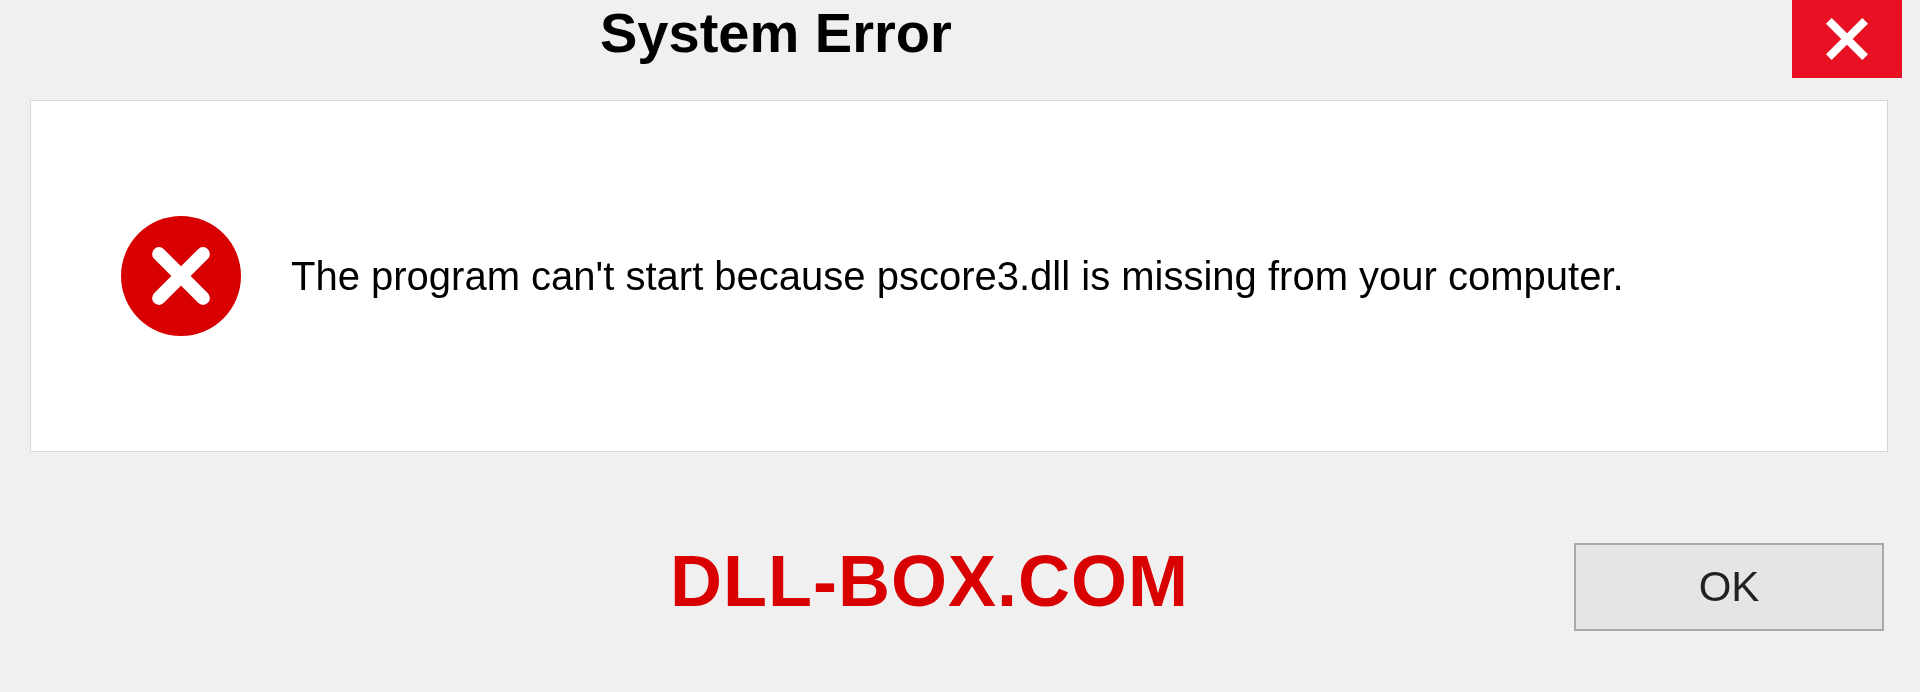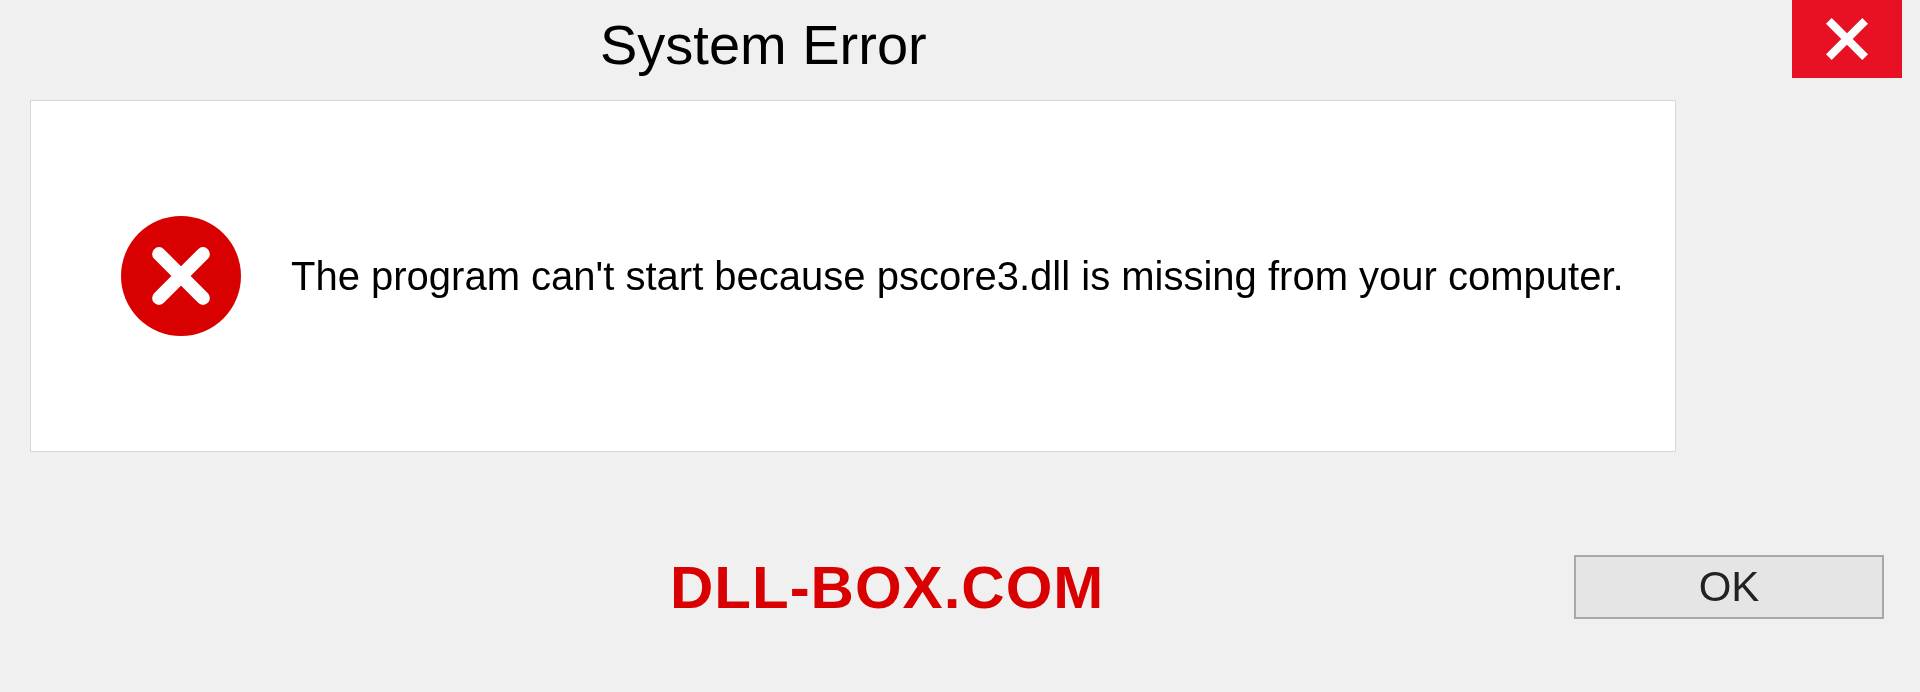--- a/index.html
+++ b/index.html
@@ -17,23 +17,23 @@
     }
     .titlebar {
       display: flex;
       align-items: flex-start;
       height: 96px;
       position: relative;
     }
     .title {
       position: absolute;
       left: 600px;
-      top: 12px;
+      top: 0;
       font-size: 56px;
-      font-weight: 400;
+      font-weight: 700;
       color: #000;
     }
     .close-btn {
       position: absolute;
       right: 18px;
       top: 0;
       width: 110px;
       height: 78px;
       background: #e81123;
       display: flex;
@@ -42,21 +42,21 @@
       cursor: pointer;
     }
     .close-btn svg {
       width: 46px;
       height: 46px;
     }
     .content-panel {
       position: absolute;
       left: 30px;
       top: 100px;
-      width: 1646px;
+      width: 1858px;
       height: 352px;
       background: #ffffff;
       border: 1px solid #d8d8d8;
       display: flex;
       align-items: center;
       padding-left: 90px;
     }
     .error-icon {
       width: 120px;
       height: 120px;
@@ -85,29 +85,29 @@
       top: 452px;
       height: 210px;
       display: flex;
       align-items: center;
       justify-content: flex-end;
     }
     .watermark {
       position: absolute;
       left: 640px;
       bottom: 40px;
-      font-size: 60px;
+      font-size: 72px;
       font-weight: 800;
       color: #d80000;
       letter-spacing: 1px;
       font-family: Arial, sans-serif;
     }
     .ok-btn {
       width: 310px;
-      height: 64px;
+      height: 88px;
       background: #e5e5e5;
       border: 2px solid #a8a8a8;
       font-size: 42px;
       color: #222;
       display: flex;
       align-items: center;
       justify-content: center;
       cursor: pointer;
       margin-right: 6px;
       margin-top: 60px;

